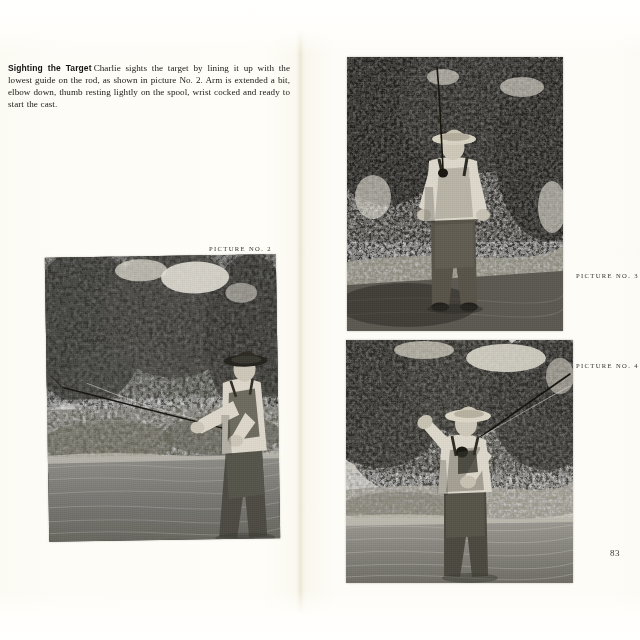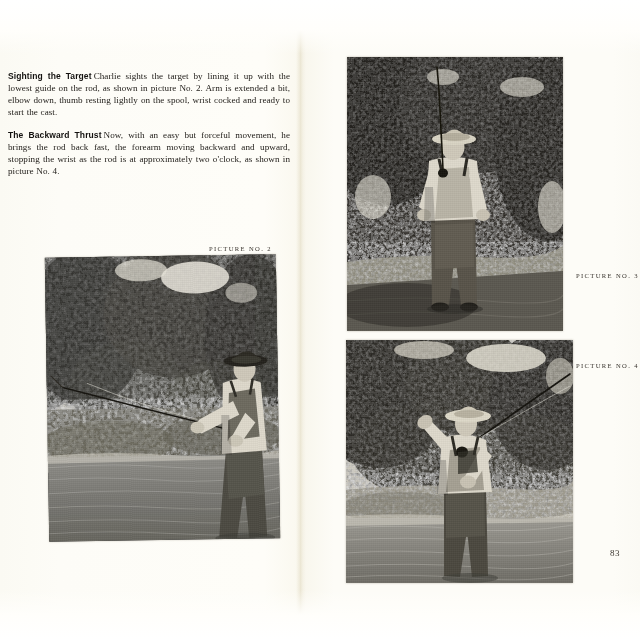--- a/index.html
+++ b/index.html
@@ -44,21 +44,21 @@
 
   
   .textblock {
     position: absolute;
     left: 8px;
     top: 62px;
     width: 282px;
     color: #1a1714;
   }
   .para {
-    margin: 8px 0 0 0;
+    margin: 0 0 0 0;
     font-size: 9.1px;
     line-height: 12.05px;
     text-align: justify;
     text-justify: inter-word;
     letter-spacing: 0.05px;
     word-spacing: 0.4px;
     color: #1d1a16;
   }
   .para.indent { text-indent: 13px; }
   .para.gap { margin-top: 10.5px; }
@@ -135,21 +135,20 @@
   <div class="page-left"></div>
   <div class="page-right"></div>
   <div class="gutter"></div>
   <div class="top-edge"></div>
   <div class="bottom-edge"></div>
 
   <div class="textblock">
     <p class="para"><span class="runhead">Sighting the Target</span><span>Charlie sights the target by lining it up with the lowest guide on the rod, as shown in picture No. 2. Arm is extended a bit, elbow down, thumb resting lightly on the spool, wrist cocked and ready to start the cast.</span></p>
 
 
-    <p class="para gap"><span class="runhead">The Backward Thrust</span><span>Now, with an easy but forceful movement, he brings the rod back fast, the forearm moving backward and upward, stopping the wrist as the rod is at approximately two o'clock, as shown in picture No. 4.</span></p>
   </div>
 
   <div class="caption" id="cap2">PICTURE NO. 2</div>
   <div class="caption" id="cap3">PICTURE NO. 3</div>
   <div class="caption" id="cap4">PICTURE NO. 4</div>
 
   <div class="folio">83</div>
 
   <div class="photo" id="pic2">
     <svg width="231" height="284" viewBox="0 0 231 284" preserveAspectRatio="none">

